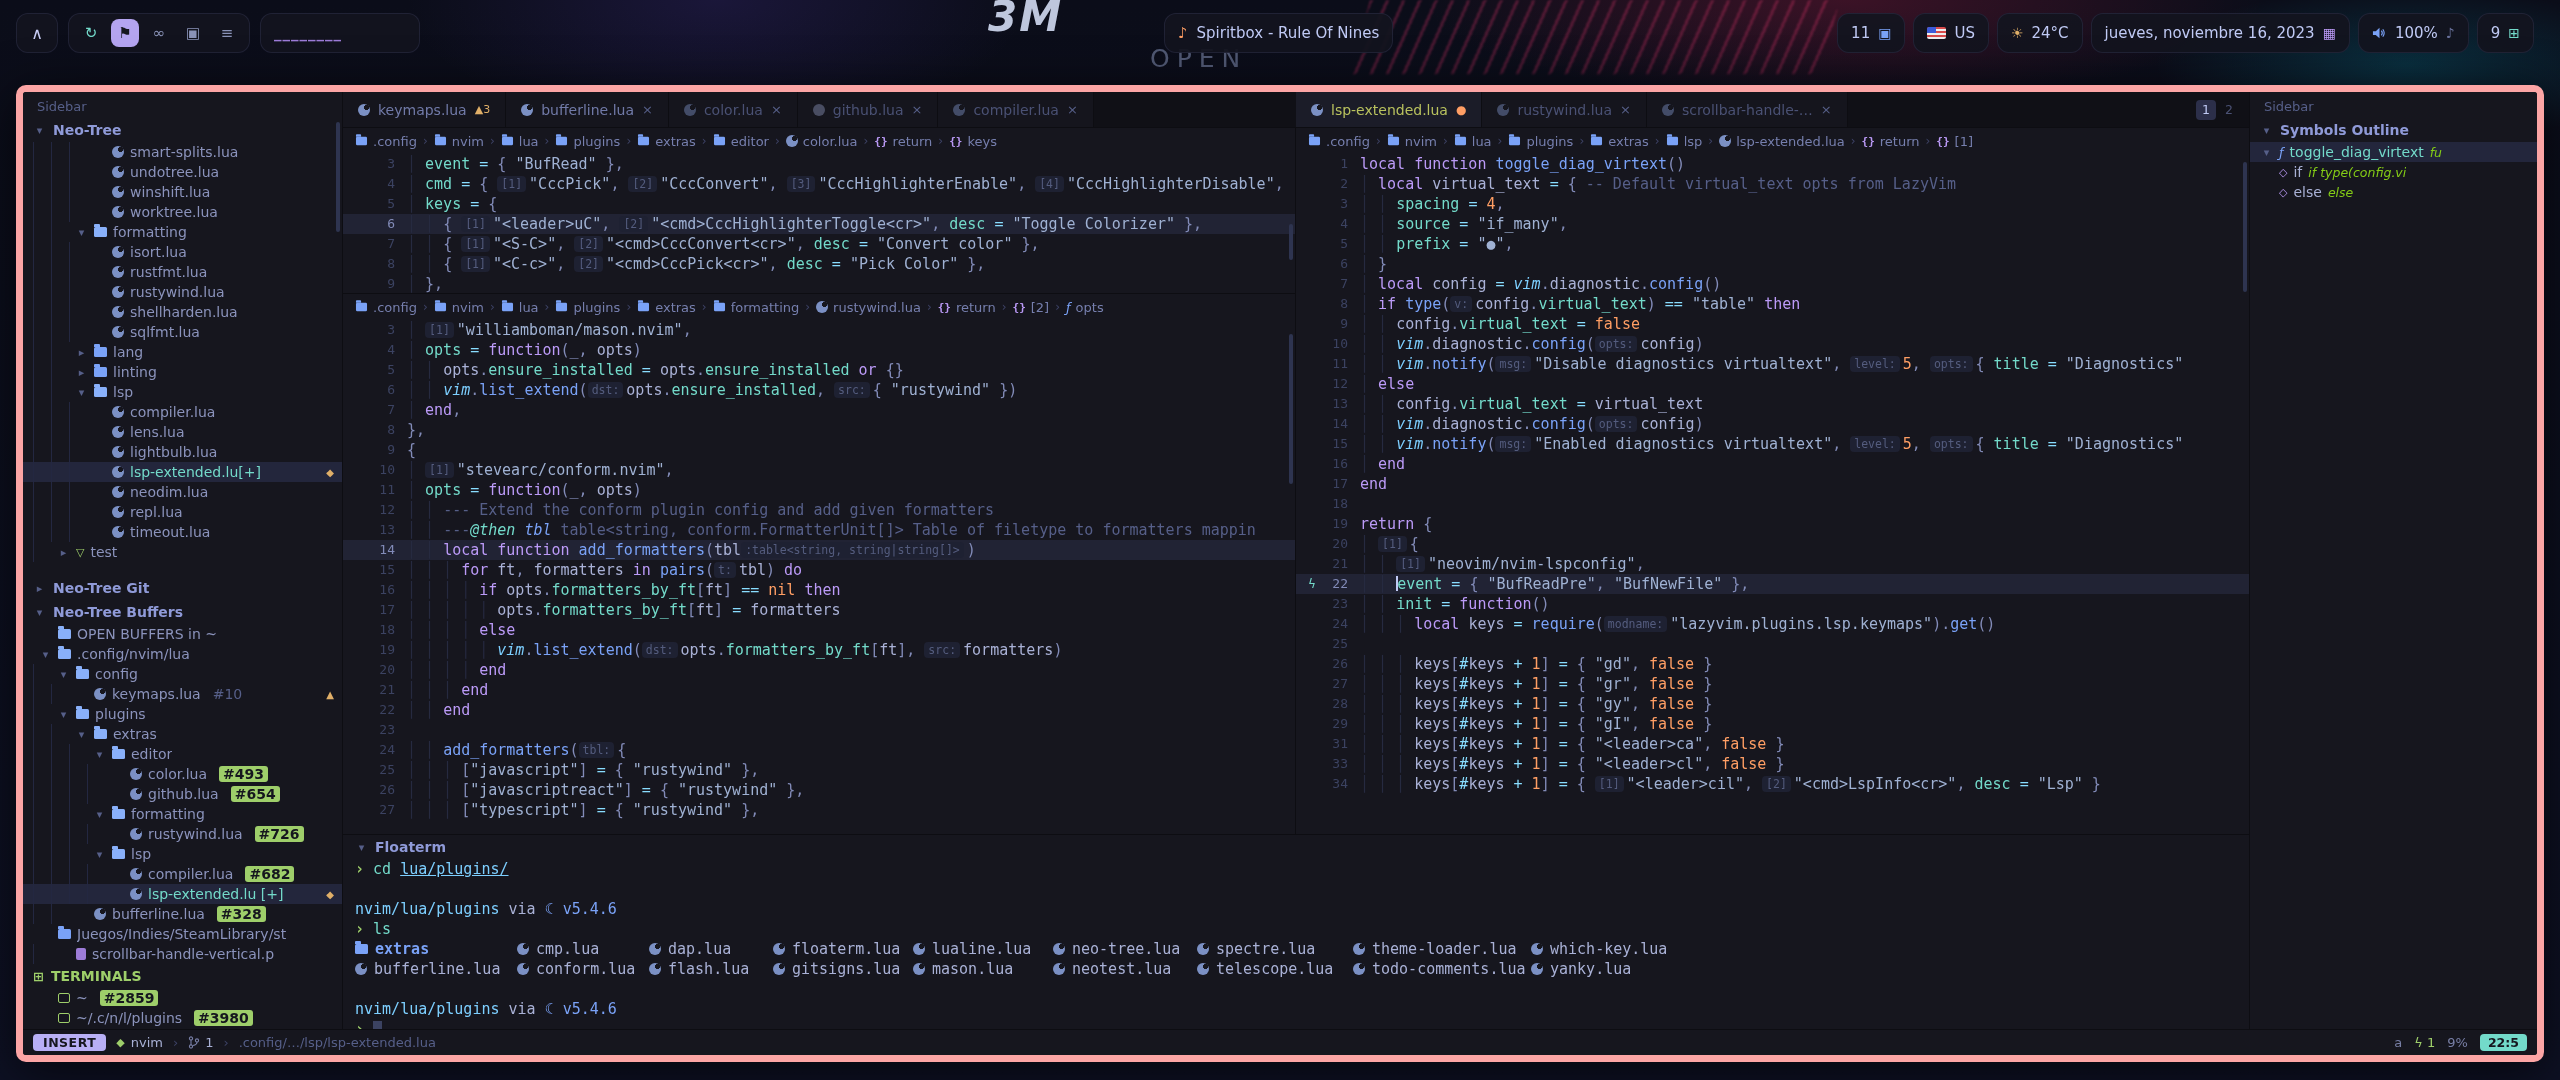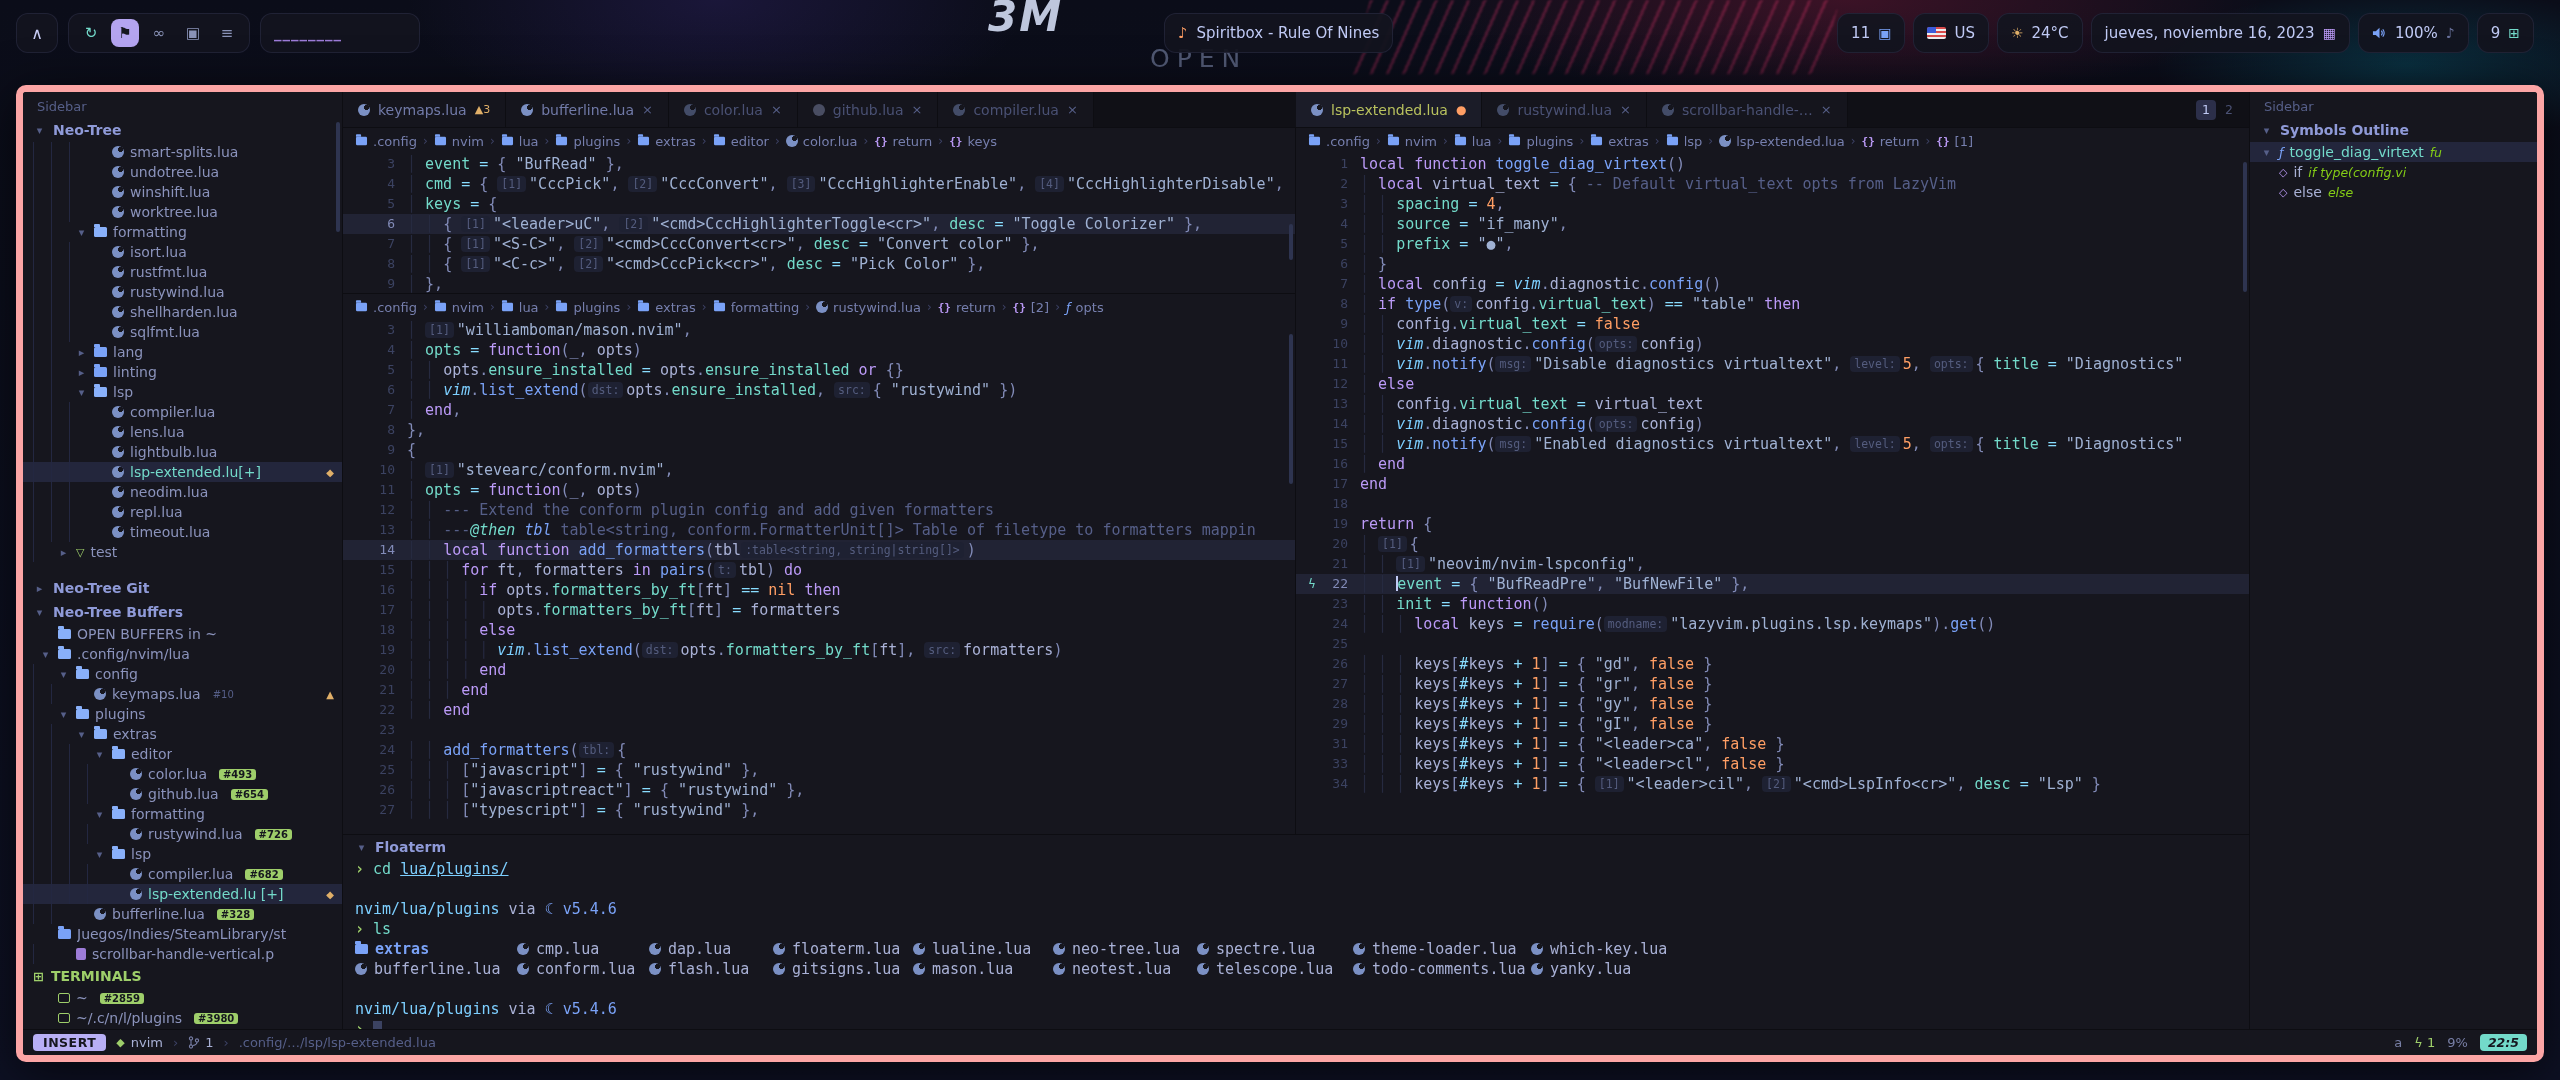--- a/index.html
+++ b/index.html
@@ -50,21 +50,21 @@
   .sbtitle{height:26px;padding:7px 14px 0;color:#565f89;font-size:13px;}
   .shead{display:flex;gap:7px;align-items:center;height:24px;padding:0 10px;color:#8f9ad8;font-size:14px;font-weight:600;}
   .shead.green{color:#9ece6a;}
   .shead .hic{color:#9ece6a;font-size:13px;}
   .mt{margin-top:14px;}
   .chev{flex:0 0 13px;color:#565f89;font-size:11px;text-align:center;}
   .trow{display:flex;align-items:center;height:20px;padding:0 8px 0 10px;font-size:14px;color:#8b93bc;gap:6px;white-space:nowrap;overflow:hidden;}
   .trow.sel{background:#23263c;color:#73daca;}
   .guides{flex:0 0 auto;align-self:stretch;background-image:repeating-linear-gradient(to right,#232741 0 1px,transparent 1px 18px);}
   .tlabel{overflow:hidden;text-align:right;}
-  .badge{margin-left:6px;font-size:10px;color:#565f89;flex:0 0 auto;}
+  .badge{margin-left:6px;font-size:14px;color:#565f89;flex:0 0 auto;}
   .badge.green{background:#9ece6a;color:#15161e;border-radius:3px;padding:0 4px;font-weight:bold;}
   .warn{margin-left:auto;color:#e0af68;font-size:10px;}
   .bulb{margin-left:auto;color:#e0af68;font-size:10px;}
   .sbh{position:absolute;right:2px;width:4px;border-radius:2px;background:#2e3450;}
   
   .ic-folder{position:relative;display:inline-block;width:13px;height:10px;background:#7aa2f7;border-radius:1.5px;flex:0 0 auto;}
   .ic-folder::before{content:"";position:absolute;top:-3px;left:0;width:6px;height:3px;background:inherit;border-radius:1px 1px 0 0;}
   .ic-folder.open{background:#89b0fa;}
   .ic-lua{display:inline-block;width:12px;height:12px;border-radius:50%;flex:0 0 auto;background-color:#7b90c4;
     background-image:radial-gradient(circle at 72% 28%, #16161e 0 2.5px, transparent 2.6px);}
@@ -137,21 +137,21 @@
   .statusline{position:absolute;left:0;right:0;bottom:0;height:26px;background:#16161e;border-top:1px solid #0d0d12;
     display:flex;align-items:center;gap:10px;padding:0 10px;font-size:13px;color:#787fa6;}
   .mode{background:#b8aff5;color:#15161e;font-weight:bold;padding:1px 10px;border-radius:4px;font-size:12.5px;letter-spacing:.5px;}
   .sl-app{display:flex;gap:6px;align-items:center;color:#a9b1d6;}
   .sl-nvic{color:#9ece6a;font-size:11px;}
   .sl-sep{color:#3d4266;}
   .sl-branch{display:flex;gap:5px;align-items:center;color:#a9b1d6;}
   .sl-path{color:#565f89;}
   .sl-right{margin-left:auto;display:flex;gap:12px;align-items:center;}
   .sl-lsp{color:#9ece6a;}
-  .sl-pos{background:#73daca;color:#15161e;font-weight:bold;border-radius:4px;padding:1px 8px;font-size:12.5px;font-style:italic;}
+  .sl-pos{background:#73daca;color:#15161e;font-weight:bold;border-radius:4px;padding:1px 8px;font-size:12.5px;}
 </style>
 </head>
 <body>
 
 <div class="wallpaper">
   <div class="wp-neon"></div>
   <div class="wp-brand">3M</div>
   <div class="wp-sign">OPEN</div>
 </div>
 

